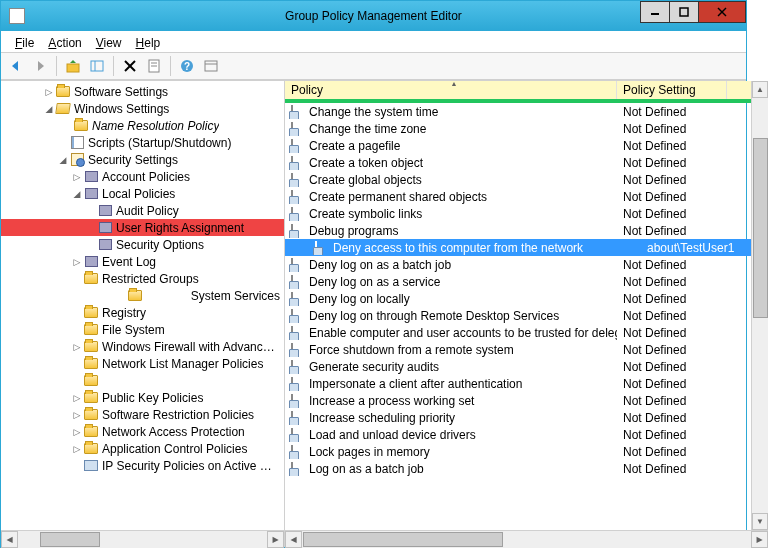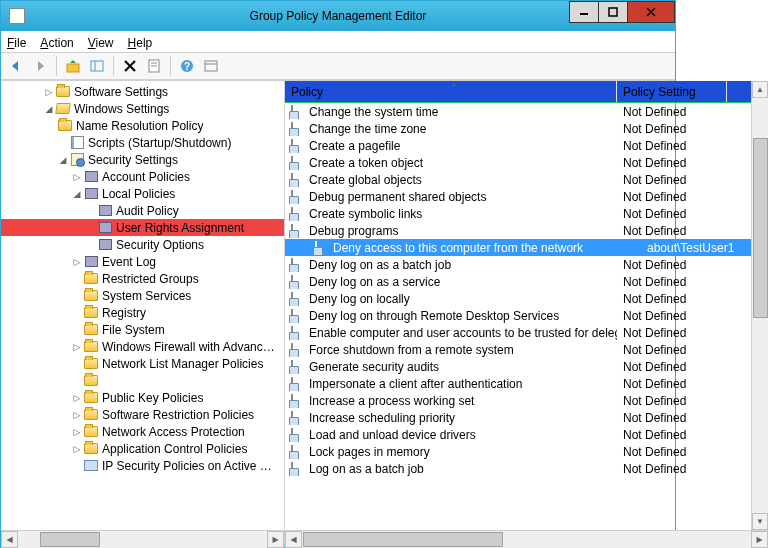--- a/index.html
+++ b/index.html
@@ -1,29 +1,29 @@
 <!DOCTYPE html>
 <html><head>
 <meta charset="utf-8">
 <style>
 * { box-sizing: border-box; margin: 0; padding: 0; }
 body { font-family: "Segoe UI", Tahoma, sans-serif; font-size: 12px; background: #fff; overflow: hidden; }
 
-.window { width: 676px; height: 548px; border: 1px solid #2ca8d6; background: #fff; display: flex; flex-direction: column; }
+.window { width: 747px; height: 548px; border: 1px solid #2ca8d6; background: #fff; display: flex; flex-direction: column; }
 
 .titlebar { height: 30px; background: linear-gradient(#4ec0e8, #2ca8d6); display: flex; align-items: center; justify-content: center; position: relative; color: #000; }
 .titlebar-title { font-size: 12px; }
 .titlebar-icon { position: absolute; left: 8px; width: 16px; height: 16px; background: #fff; border: 1px solid #888; }
 .titlebar-buttons { position: absolute; right: 0; top: 0; display: flex; height: 22px; }
 .tbtn { width: 30px; height: 22px; border: 1px solid #333; display: flex; align-items: center; justify-content: center; font-family: Arial; font-size: 10px; margin-left: -1px; }
 .tbtn-min { background: #d9d9d9; }
 .tbtn-max { background: #d9d9d9; }
 .tbtn-close { background: #c93c2e; color: #000; width: 48px; }
 
-.menubar { height: 21px; padding: 3px 6px 0 6px; display: flex; gap: 14px; align-items: center; background: #fff; }
+.menubar { height: 21px; padding: 3px 6px 0 14px; display: flex; gap: 14px; align-items: center; background: #fff; }
 .menu-item { cursor: default; }
 .menu-item u { text-decoration: underline; }
 
 .toolbar { height: 28px; border-top: 1px solid #d0d0d0; border-bottom: 1px solid #d0d0d0; background: #f7f7f7; display: flex; align-items: center; padding: 0 4px; gap: 2px; }
 .tool { width: 22px; height: 22px; display: flex; align-items: center; justify-content: center; border: 1px solid transparent; }
 .tool svg { width: 16px; height: 16px; }
 .tool-sep { width: 1px; height: 20px; background: #ccc; margin: 0 3px; }
 
 .content { flex: 1; display: flex; border-top: 1px solid #d0d0d0; min-height: 0; }
 .tree-pane { width: 284px; border-right: 1px solid #d0d0d0; display: flex; flex-direction: column; min-height: 0; }
@@ -42,21 +42,21 @@
 .icon-book { width: 13px; height: 11px; background: #a8a8c8; border: 1px solid #5a5a8a; }
 .icon-2pc { width: 14px; height: 11px; background: #d0e0f0; border: 1px solid #6a8ab0; position: relative; }
 .tree-label { overflow: hidden; text-overflow: ellipsis; }
 
 .hscroll { height: 17px; background: #f0f0f0; border-top: 1px solid #d0d0d0; display: flex; align-items: center; }
 .hsbtn { width: 17px; height: 17px; background: #f0f0f0; border: 1px solid #c0c0c0; display: flex; align-items: center; justify-content: center; font-size: 8px; color: #606060; }
 .hstrack { flex: 1; height: 17px; background: #efefef; position: relative; }
 .hsthumb { position: absolute; height: 15px; top: 1px; background: #cdcdcd; border: 1px solid #a0a0a0; }
 
 .list-pane { flex: 1; display: flex; flex-direction: column; min-height: 0; position: relative; }
-.list-header { height: 22px; display: flex; border-bottom: 1px solid #22c55e; background: #1d4ed8; }
+.list-header { height: 22px; display: flex; border-bottom: 4px solid #22c55e; background: #fef9c3; }
 .col-head { border-right: 1px solid #e0e0e0; padding: 3px 6px; display: flex; align-items: center; position: relative; }
 .col-head.sort::after { content: "▲"; font-size: 7px; color: #606060; position: absolute; left: 50%; top: -1px; }
 .list-body { flex: 1; overflow: hidden; }
 .list-row { display: flex; height: 17px; align-items: center; cursor: default; }
 .list-row.selected { background: #3399ff; color: #fff; }
 .cell { padding: 0 6px; overflow: hidden; white-space: nowrap; text-overflow: ellipsis; display: flex; align-items: center; }
 .picon { width: 14px; height: 14px; margin-right: 4px; flex-shrink: 0; position: relative; }
 .picon-page { width: 11px; height: 13px; background: #fff; border: 1px solid #888; position: relative; }
 .picon-page::before { content: ""; position: absolute; left: -3px; bottom: -2px; width: 8px; height: 8px; background: #d0e0f0; border: 1px solid #6a8ab0; border-radius: 1px; }
 .list-row.selected .picon-page { border-color: #fff; }
@@ -166,21 +166,21 @@
               </span>
               <span class="tree-label">Software Settings</span>
             </div>
             <div class="tree-row" style="padding-left: 42px;">
               <span class="exp">◢</span>
               <span class="ticon">
                 <span class="folder-open"></span>
               </span>
               <span class="tree-label">Windows Settings</span>
             </div>
-            <div class="tree-row" style="padding-left: 44px;">
+            <div class="tree-row" style="padding-left: 60px; font-style: italic;">
               <span class="exp"></span>
               <span class="ticon">
                 <span class="folder-closed"></span>
               </span>
               <span class="tree-label">Name Resolution Policy</span>
             </div>
             <div class="tree-row" style="padding-left: 56px;">
               <span class="exp"></span>
               <span class="ticon">
                 <span class="icon-script"></span>
@@ -236,21 +236,21 @@
               </span>
               <span class="tree-label">Event Log</span>
             </div>
             <div class="tree-row" style="padding-left: 70px;">
               <span class="exp"></span>
               <span class="ticon">
                 <span class="folder-closed"></span>
               </span>
               <span class="tree-label">Restricted Groups</span>
             </div>
-            <div class="tree-row" style="padding-left: 70px;">
+            <div class="tree-row" style="padding-left: 70px; justify-content: space-between;">
               <span class="exp"></span>
               <span class="ticon">
                 <span class="folder-closed"></span>
               </span>
               <span class="tree-label">System Services</span>
             </div>
             <div class="tree-row" style="padding-left: 70px;">
               <span class="exp"></span>
               <span class="ticon">
                 <span class="folder-closed"></span>
@@ -373,21 +373,21 @@
               <div class="list-row">
                 <div class="cell" style="width: 332px;">
                   <span class="picon"><span class="picon-page"></span></span>
                   <span>Create global objects</span>
                 </div>
                 <div class="cell" style="width: 110px;">Not Defined</div>
               </div>
               <div class="list-row">
                 <div class="cell" style="width: 332px;">
                   <span class="picon"><span class="picon-page"></span></span>
-                  <span>Debug permanent shared objects</span>
+                  <span>Create permanent shared objects</span>
                 </div>
                 <div class="cell" style="width: 110px;">Not Defined</div>
               </div>
               <div class="list-row">
                 <div class="cell" style="width: 332px;">
                   <span class="picon"><span class="picon-page"></span></span>
                   <span>Create symbolic links</span>
                 </div>
                 <div class="cell" style="width: 110px;">Not Defined</div>
               </div>

